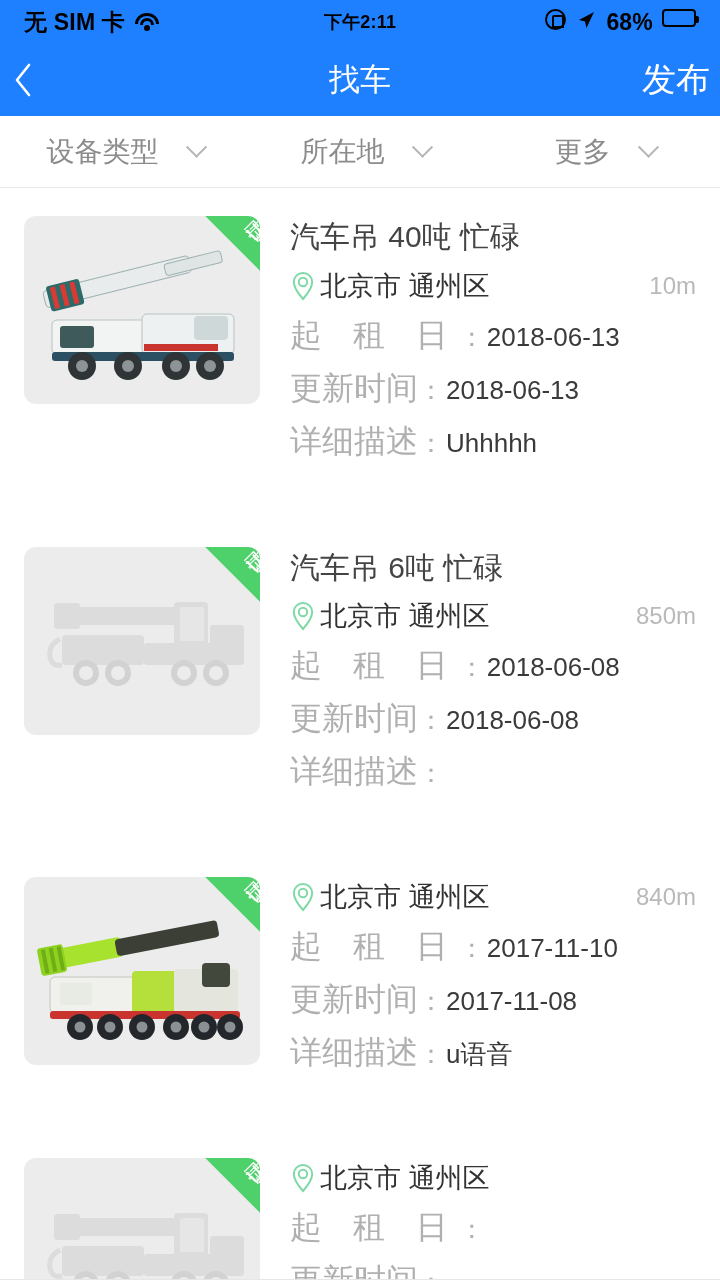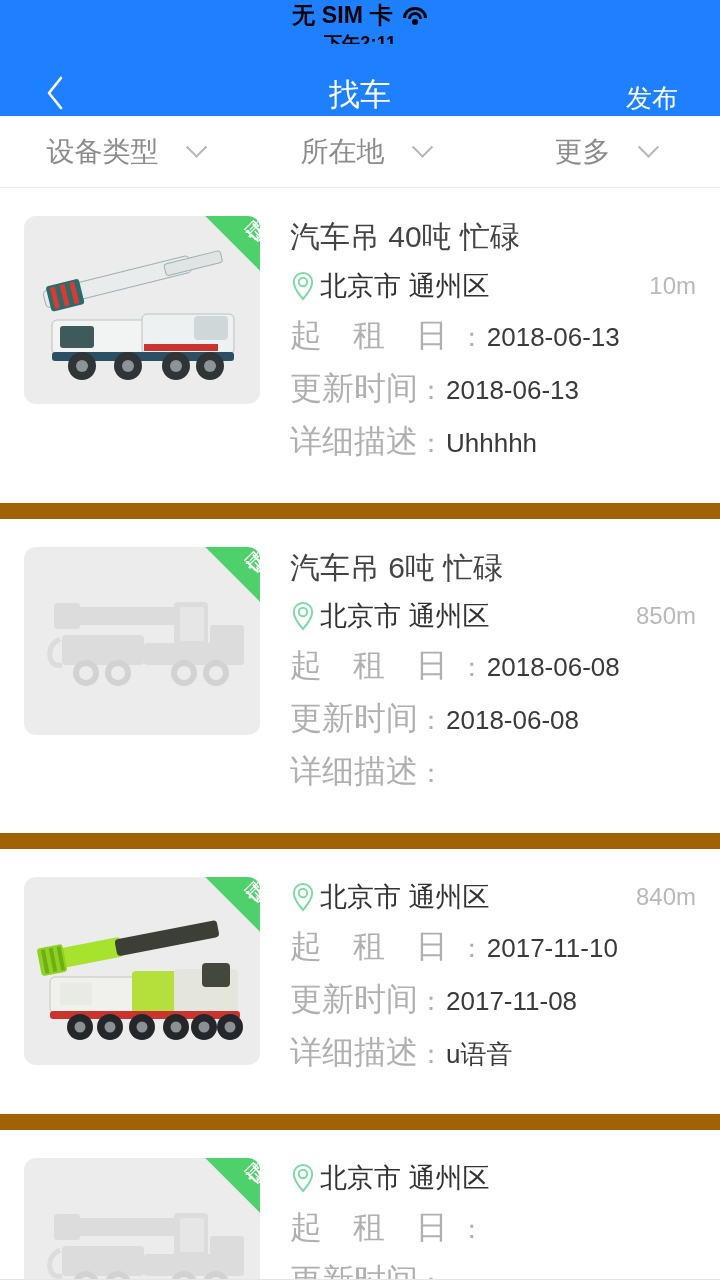--- a/index.html
+++ b/index.html
@@ -8,21 +8,21 @@
     font-family:"Liberation Sans","DejaVu Sans",sans-serif;
     background:#ffffff;
     overflow:hidden;
   }
   .phone { width:720px; height:1280px; position:relative; background:#e6e6e6; }
 
   
   .statusbar {
     height:44px; background:#1E80FF; color:#000;
     display:flex; align-items:center; padding:0 24px;
-    font-size:23px; font-weight:bold; letter-spacing:.2px;flex-direction:column;
+    font-size:23px; font-weight:bold; letter-spacing:.2px;
   }
   .sb-left { display:flex; align-items:center; gap:9px; flex:1; }
   .sb-center { flex:0 0 auto; font-size:18px; font-weight:bold; }
   .sb-right { display:flex; align-items:flex-start; gap:9px; flex:1; justify-content:flex-end; }
   .wifi-ic { display:inline-block; width:26px; height:20px; position:relative; }
   .wifi-ic i {
     position:absolute; left:50%; transform:translateX(-50%);
     border:3px solid #000; border-bottom:none;
     border-radius:50% 50% 0 0 / 100% 100% 0 0;
   }
@@ -35,44 +35,44 @@
   .batt {
     width:34px; height:18px; border:2px solid #000; border-radius:4px;
     position:relative; padding:2px;
   }
   .batt .fill { height:100%; background:#000; border-radius:1px; }
   .batt::after { content:""; position:absolute; right:-5px; top:5px; width:3px; height:7px;
     background:#000; border-radius:0 2px 2px 0; }
 
   
   .navbar {
-    height:72px; background:#1E80FF; display:flex; align-items:flex-end;
-    padding:0 42px; position:relative;
+    height:72px; background:#1E80FF; display:flex; align-items:center;
+    padding:0 10px; position:relative;
   }
   .nav-back { width:46px; height:46px; display:flex; align-items:center; cursor:pointer; }
   .nav-title {
     position:absolute; left:0; right:0; text-align:center;
     color:#fff; font-size:31px; pointer-events:none;
   }
-  .nav-action { margin-left:auto; color:#fff; font-size:26px; cursor:pointer; z-index:2; }
+  .nav-action { margin-left:auto; color:#fff; font-size:34px; cursor:pointer; z-index:2; }
 
   
   .filterbar {
     height:72px; background:#fff; display:flex; align-items:center;
     border-bottom:1px solid #e9e9e9;
   }
   .filter { flex:1; display:flex; align-items:center; justify-content:center; gap:30px; cursor:pointer;margin-left:10px; }
   .filter .ftxt { font-size:28px; color:#8c8c8c; }
   .chev {
     width:15px; height:15px; border-right:2.5px solid #b5b5b5; border-bottom:2.5px solid #b5b5b5;
     transform:rotate(45deg) translate(-3px,-3px);
   }
 
   
-  .list { background:#a16207; height:calc(1280px - 44px - 72px - 73px); overflow:hidden; }
+  .list { background:#ffffff; height:calc(1280px - 44px - 72px - 73px); overflow:hidden; }
   .card { background:#fff; padding:28px 24px 30px 24px; display:flex; gap:30px; margin-bottom:16px; }
   .thumb {
     width:236px; height:188px; flex:0 0 236px; background:#ececec;
     border-radius:12px; position:relative; overflow:hidden;
   }
   .ribbon {
     position:absolute; top:-28px; right:-60px; width:160px; height:52px;
     background:#4ED16A; transform:rotate(45deg);
     display:flex; align-items:center; justify-content:center;
   }

